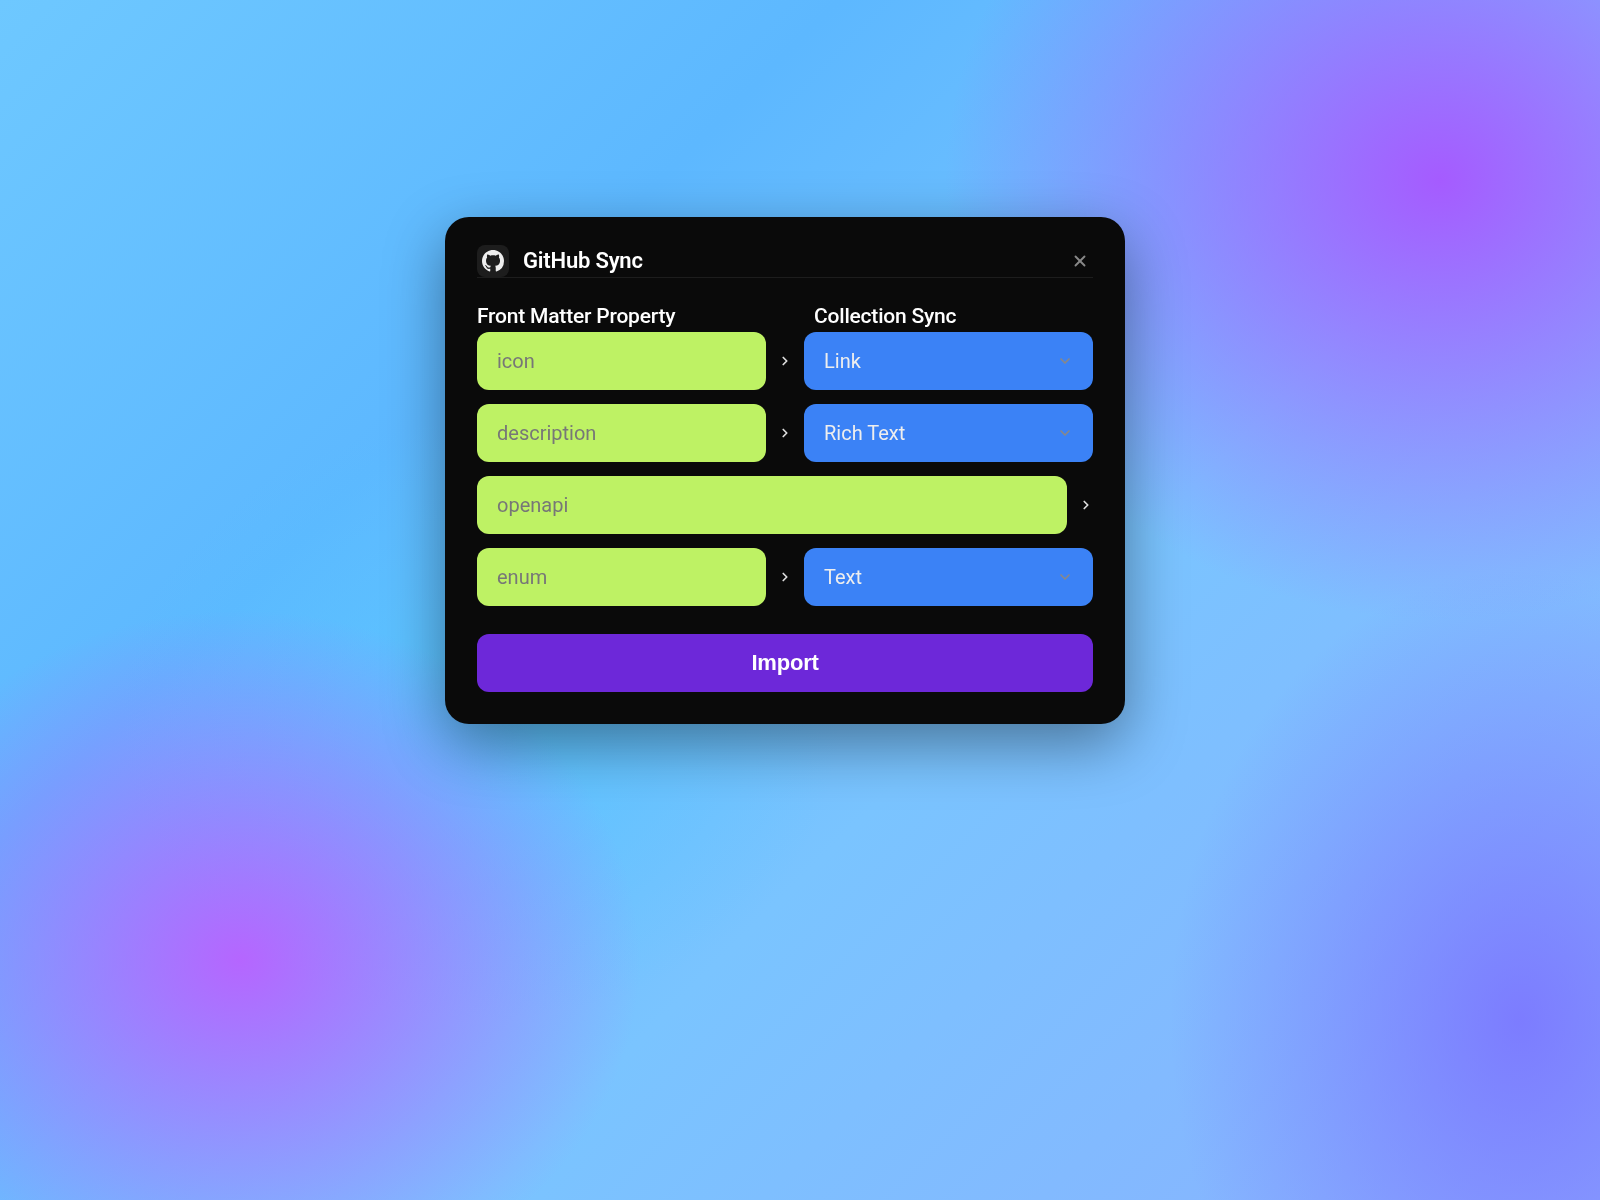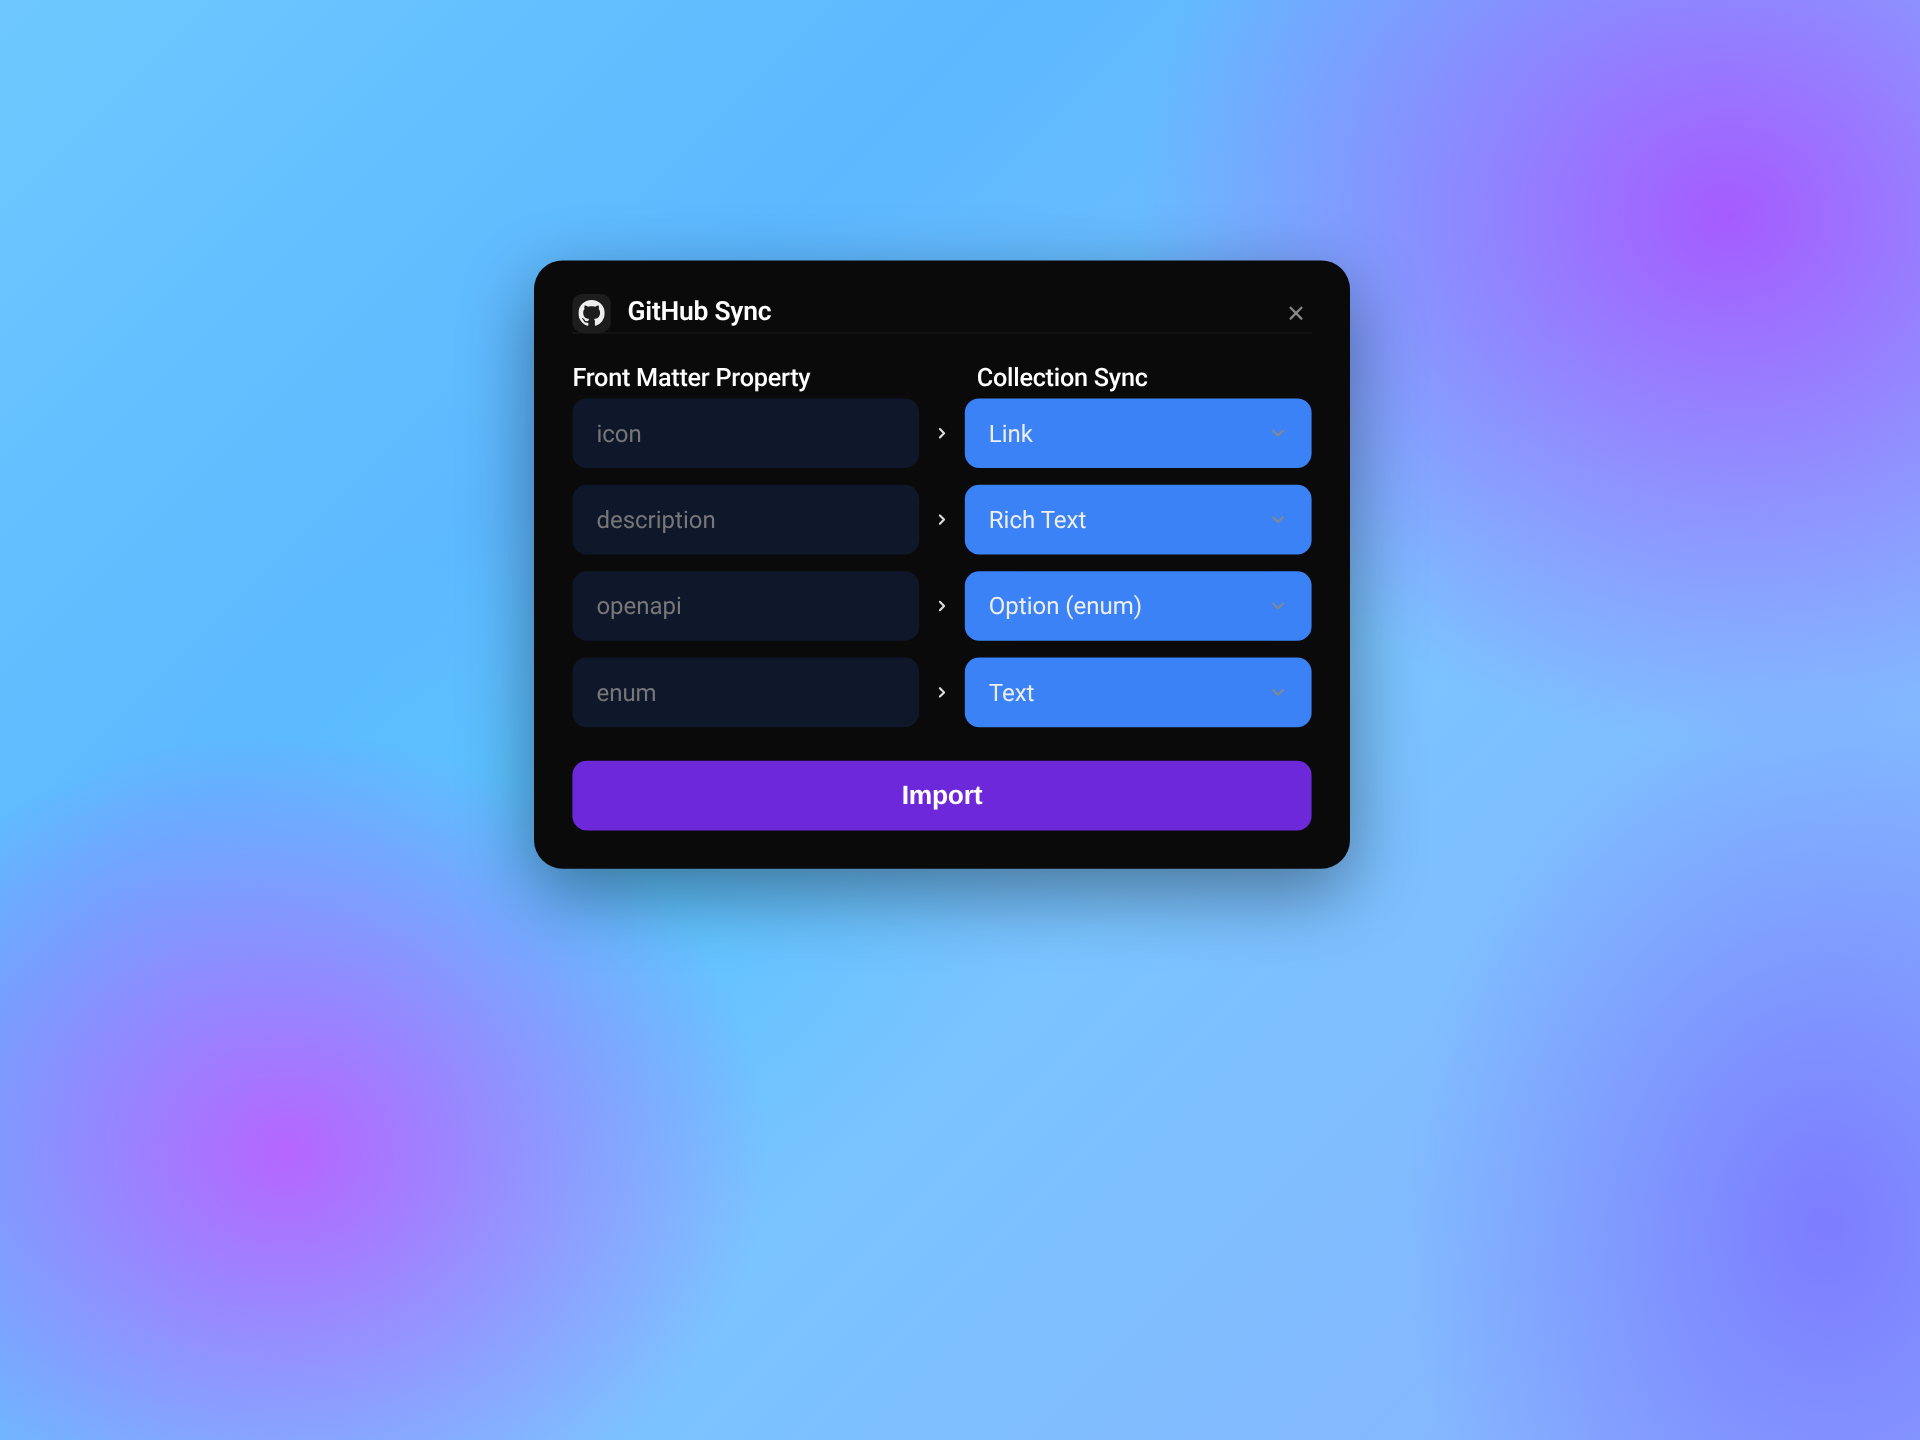--- a/index.html
+++ b/index.html
@@ -113,21 +113,21 @@
     }
 
     .mapping-row {
       display: flex;
       align-items: center;
       gap: 12px;
     }
 
     .field-box {
       flex: 1;
-      background: #0f172a;
+      background: #bef264;
       border-radius: 12px;
       height: 58px;
       display: flex;
       align-items: center;
       padding: 0 20px;
       color: #777;
       font-size: 20px;
       font-weight: 400;
     }
 
@@ -253,28 +253,20 @@
 
     <div class="mapping-row">
       <div class="field-box">
           <span>openapi</span>
         </div>
       <div class="arrow-icon">
           <svg viewBox="0 0 24 24" fill="none" stroke="currentColor" stroke-width="3" stroke-linecap="round" stroke-linejoin="round">
             <polyline points="9 18 15 12 9 6"></polyline>
           </svg>
         </div>
-      <div class="select-box">
-        <span>Option (enum)</span>
-        <span class="chevron-down">
-            <svg viewBox="0 0 24 24" fill="none" stroke="currentColor" stroke-width="2.5" stroke-linecap="round" stroke-linejoin="round">
-              <polyline points="6 9 12 15 18 9"></polyline>
-            </svg>
-          </span>
-      </div>
     </div>
 
     <div class="mapping-row">
       <div class="field-box">
           <span>enum</span>
         </div>
       <div class="arrow-icon">
           <svg viewBox="0 0 24 24" fill="none" stroke="currentColor" stroke-width="3" stroke-linecap="round" stroke-linejoin="round">
             <polyline points="9 18 15 12 9 6"></polyline>
           </svg>

